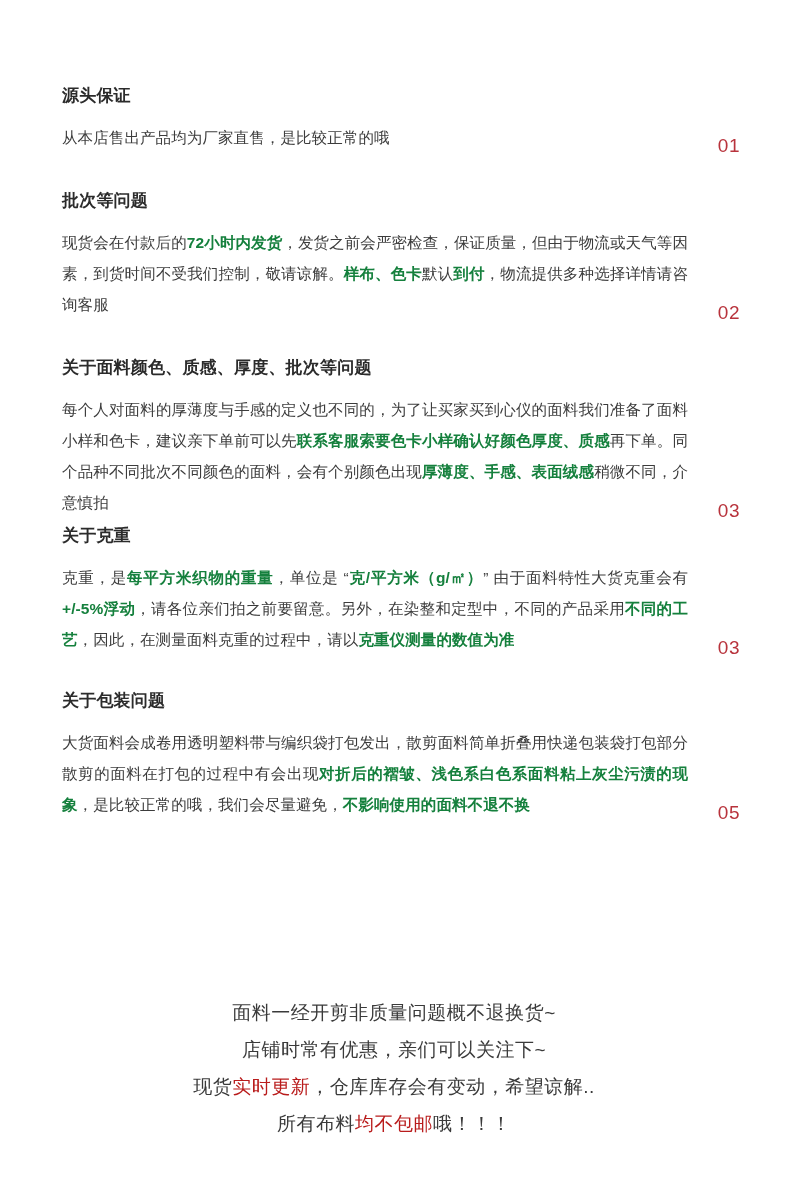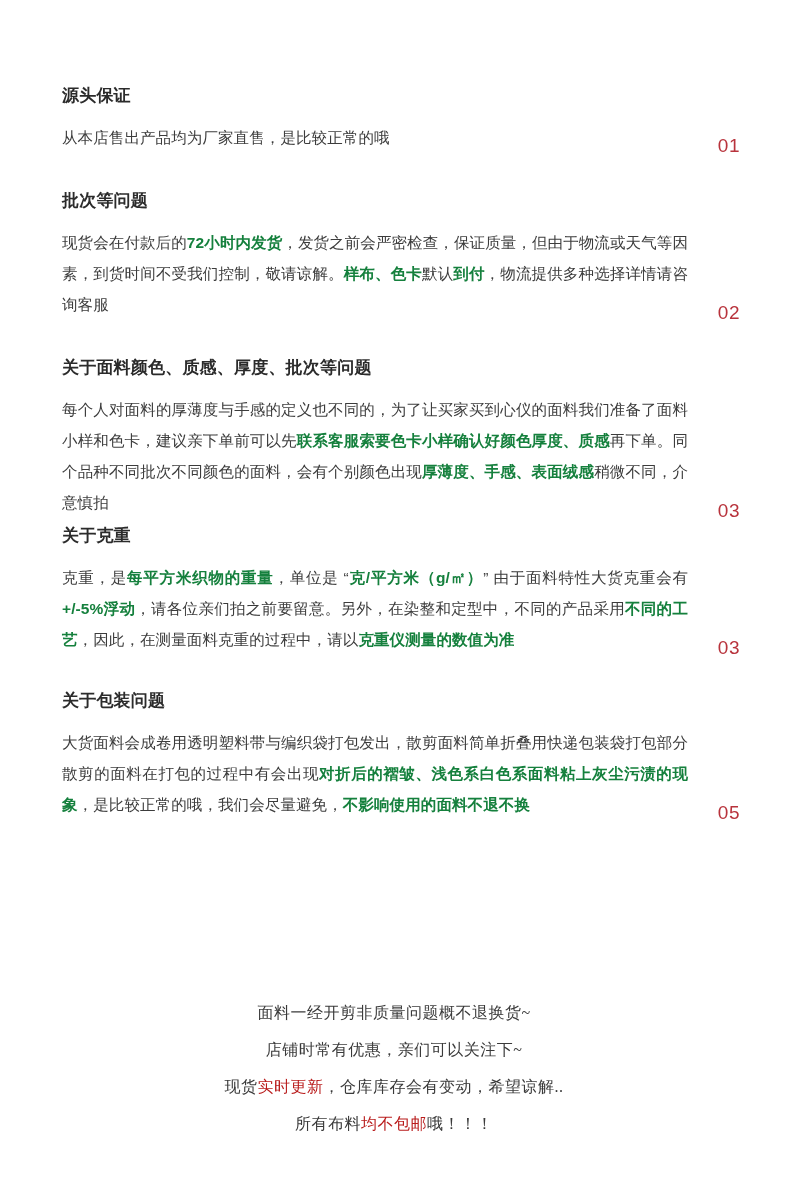--- a/index.html
+++ b/index.html
@@ -77,26 +77,25 @@
   #sec-5 { margin-bottom: 0; }
 
   .footer {
     position: absolute;
     left: 0;
     top: 994px;
     width: 788px;
     text-align: center;
   }
   .footer-line {
-    font-size: 16px;
+    font-size: 19px;
     line-height: 37px;
     color: #3a3a3a;
     letter-spacing: 0.5px;
     white-space: nowrap;
-    font-family: Liberation Serif, serif;
   }
   .footer-line .em {
     color: #b91c1c;
   }
 </style>
 </head>
 <body>
 
 <div class="page">
 

